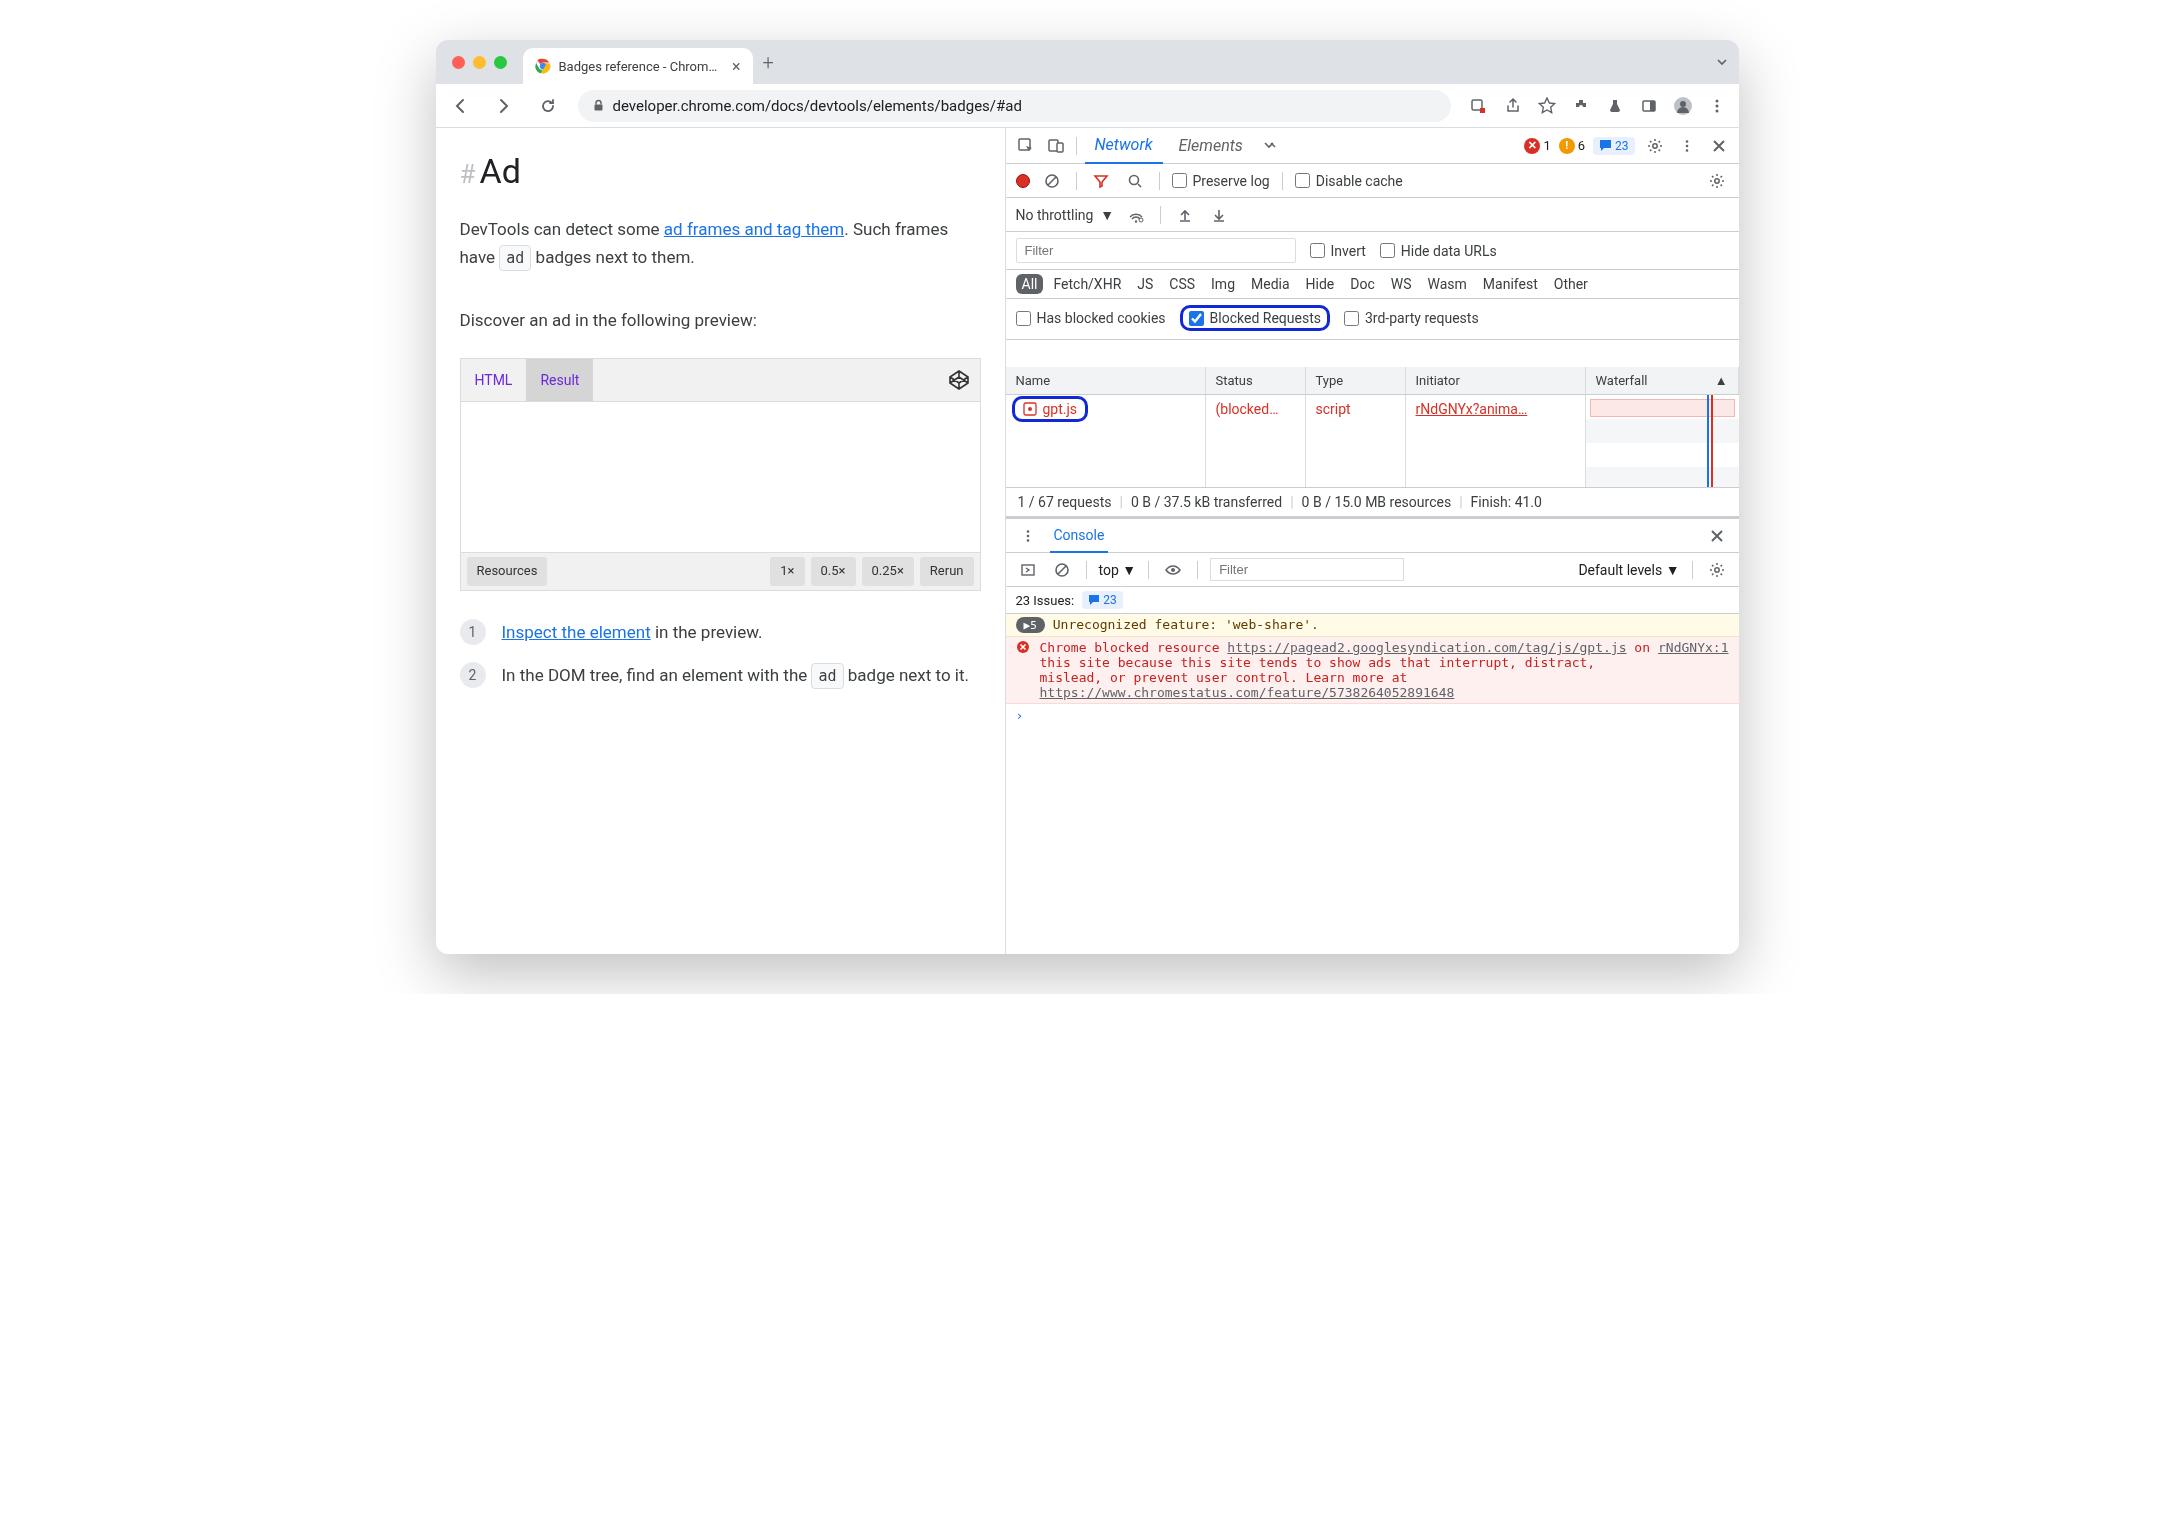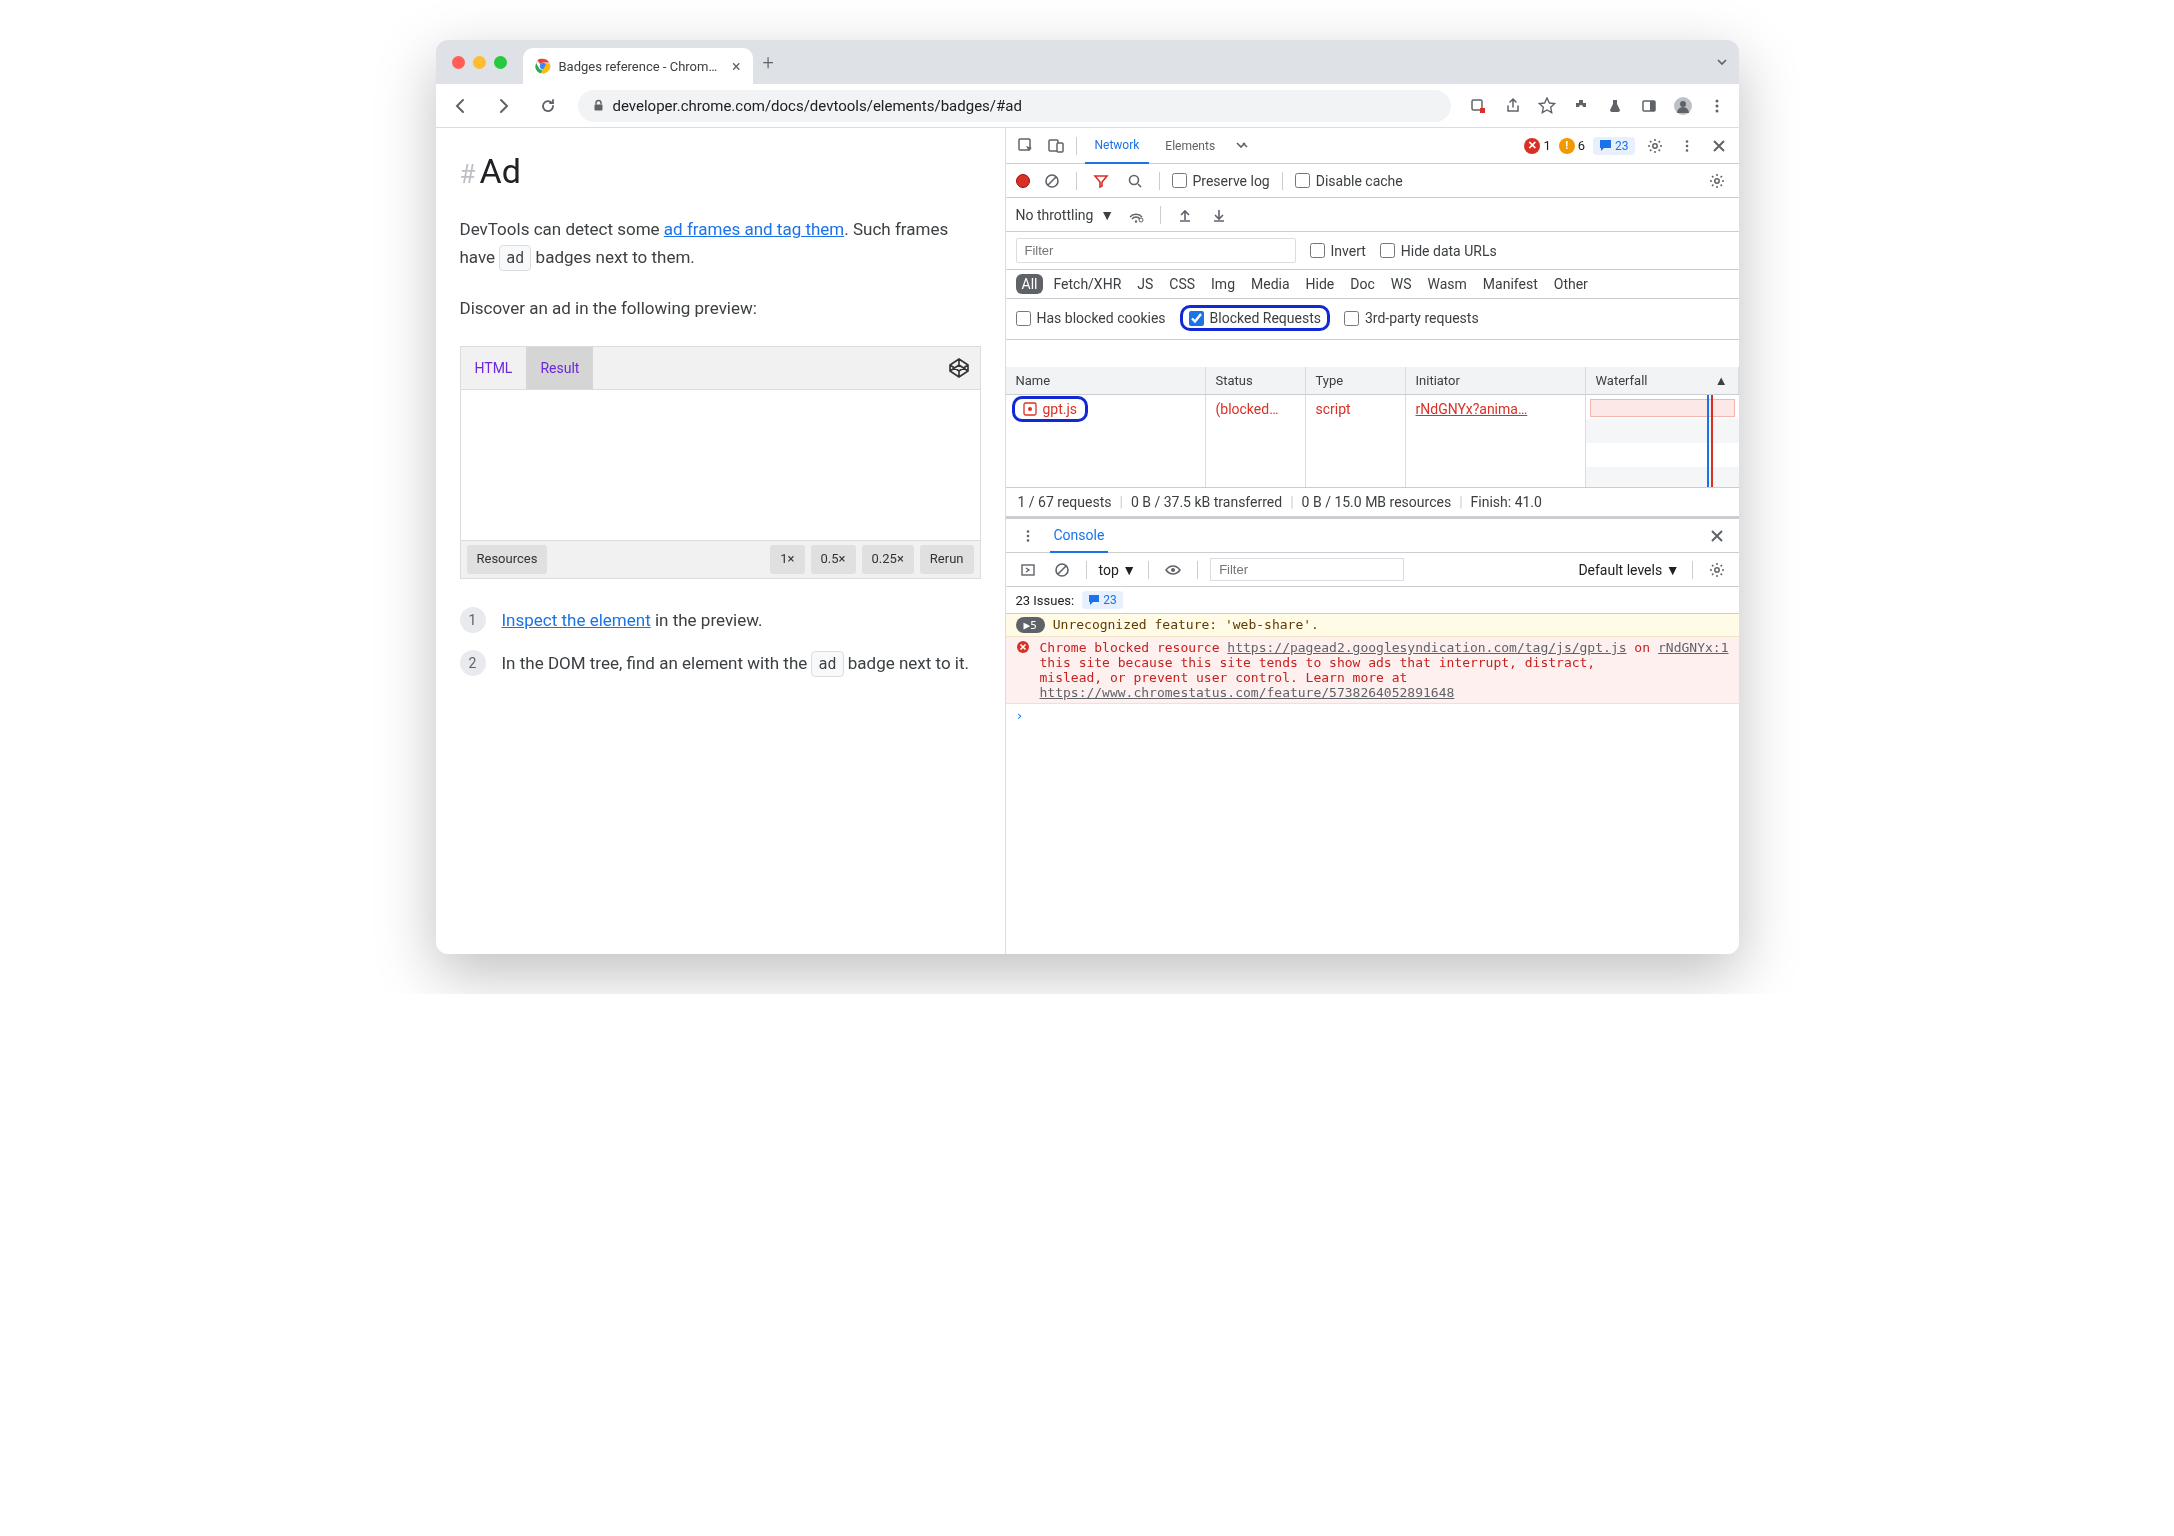--- a/index.html
+++ b/index.html
@@ -41,21 +41,21 @@
 .cp-footer { display: flex; align-items: center; background: #f1f1f1; border-top: 1px solid #dadce0; padding: 4px 6px; font-size: 13px; gap: 6px; }
 .cp-pill { background: #e0e0e0; padding: 4px 10px; border-radius: 3px; color: #333; }
 .steps { margin-top: 28px; counter-reset: st; }
 .step { display: flex; gap: 16px; margin-bottom: 16px; align-items: flex-start; }
 .step-num { width: 26px; height: 26px; border-radius: 50%; background: #e8eaed; display: flex; align-items: center; justify-content: center; font-size: 14px; color: #5f6368; flex-shrink: 0; }
 
 
 .right { flex: 1; display: flex; flex-direction: column; background: #fff; }
 .dt-tabs { height: 36px; display: flex; align-items: center; border-bottom: 1px solid #cacdd1; padding: 0 8px; gap: 6px; }
 .dt-ico { width: 24px; height: 24px; display: flex; align-items: center; justify-content: center; color: #5f6368; }
-.dt-tab { padding: 0 10px; height: 36px; display: flex; align-items: center; font-size: 12px; color: #5f6368; }
+.dt-tab { padding: 0 10px; height: 36px; display: flex; align-items: center; font-size: 16px; color: #5f6368; font-style: italic; }
 .dt-tab.active { color: #1a73e8; border-bottom: 2px solid #1a73e8; }
 .dt-right-status { margin-left: auto; display: flex; align-items: center; gap: 8px; font-size: 13px; }
 .err-badge { display: flex; align-items: center; gap: 3px; }
 .err-dot { width: 16px; height: 16px; border-radius: 50%; display: flex; align-items: center; justify-content: center; color: #fff; font-size: 11px; font-weight: bold; }
 .err-dot.red { background: #d93025; } .err-dot.yellow { background: #f29900; }
 .msg-badge { display: flex; align-items: center; gap: 3px; background: #e8f0fe; color: #1a73e8; padding: 2px 6px; border-radius: 4px; font-size: 12px; cursor: default; }
 .msg-badge svg { vertical-align: middle; }
 
 .net-toolbar { height: 34px; display: flex; align-items: center; padding: 0 10px; gap: 10px; border-bottom: 1px solid #cacdd1; }
 .rec-dot { width: 14px; height: 14px; border-radius: 50%; background: #d93025; border: 1px solid #a50e0e; }
@@ -217,21 +217,21 @@
     </div>
   </div>
 
   <div class="split">
 
     <div class="left">
       <h1><span class="hash">#</span><span>Ad</span></h1>
       <p>
         <span>DevTools can detect some </span><a href="#">ad frames and tag them</a><span>. Such frames have </span><span class="badge-inline">ad</span><span> badges next to them.</span>
       </p>
-      <p style="margin-top:24px">Discover an ad in the following preview:</p>
+      <p style="margin-top:36px">Discover an ad in the following preview:</p>
       <div class="codepen">
         <div class="cp-tabs">
           <div class="cp-tab">HTML</div>
           <div class="cp-tab active">Result</div>
           <div class="cp-logo">
               <svg width="22" height="22" viewBox="0 0 22 22">
                 <path d="M11 2l9 6v6l-9 6-9-6V8z M11 2v6m0 6v6M2 8l9 6 9-6M2 14l9-6 9 6" stroke="#333" stroke-width="1.6" fill="none"></path>
               </svg>
             </div>
         </div>

